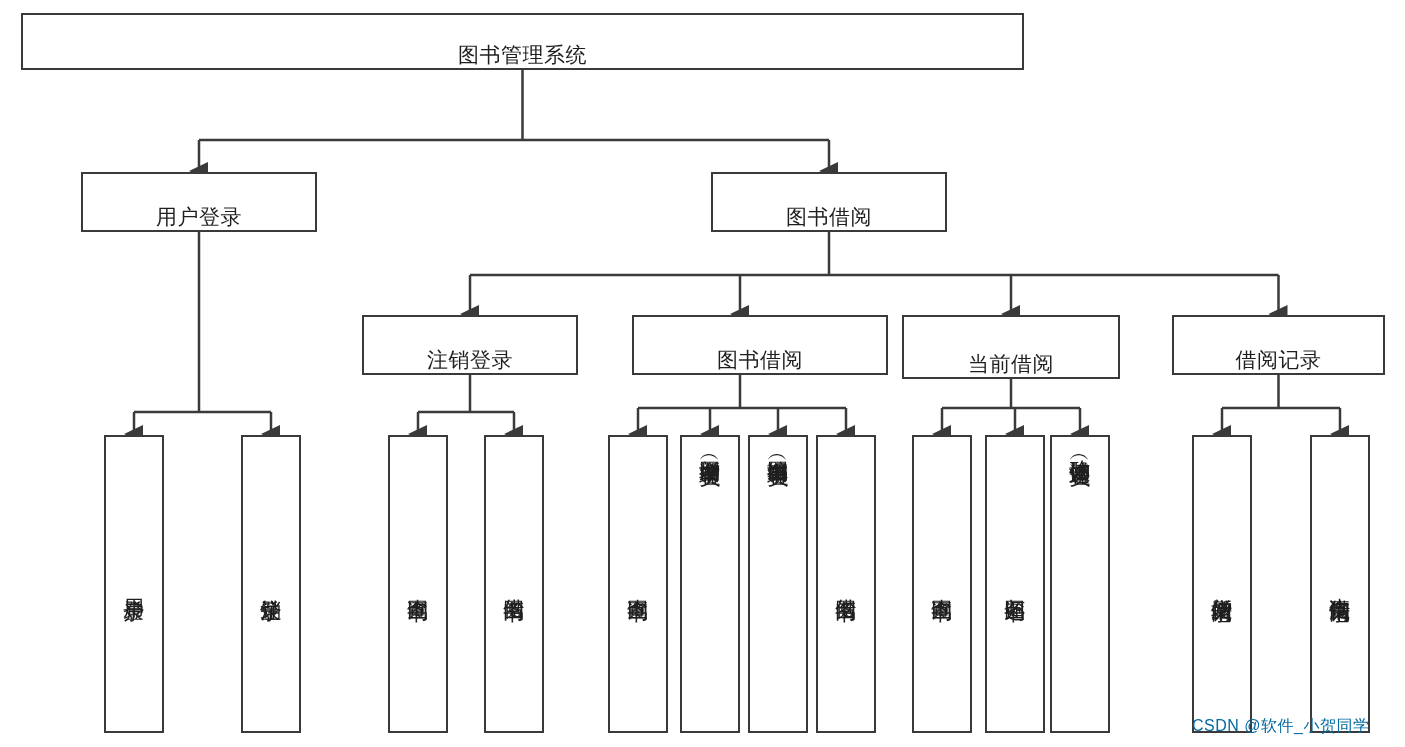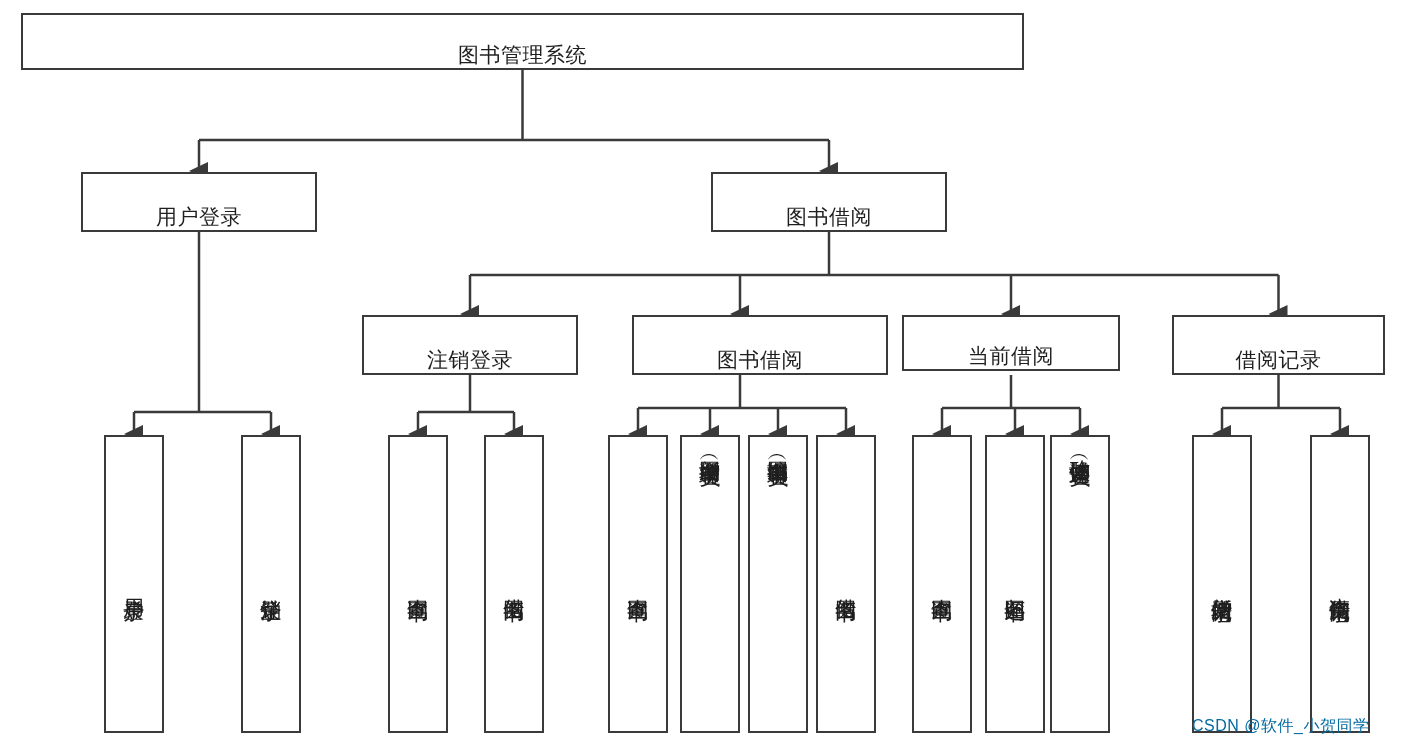--- a/index.html
+++ b/index.html
@@ -124,21 +124,21 @@
     </div>
     <div class="node" style="left: 711px; top: 172px; width: 236px; height: 60px;">
       <span class="label">图书借阅</span>
     </div>
     <div class="node" style="left: 362px; top: 315px; width: 216px; height: 60px;">
       <span class="label">注销登录</span>
     </div>
     <div class="node" style="left: 632px; top: 315px; width: 256px; height: 60px;">
       <span class="label">图书借阅</span>
     </div>
-    <div class="node" style="left: 902px; top: 315px; width: 218px; height: 56px;">
+    <div class="node" style="left: 902px; top: 315px; width: 218px; height: 64px;">
       <span class="label">当前借阅</span>
     </div>
     <div class="node" style="left: 1172px; top: 315px; width: 213px; height: 60px;">
       <span class="label">借阅记录</span>
     </div>
     <div class="node leaf centered" style="left: 104px; top: 435px; width: 60px; height: 298px;">
       <span class="label">用户登录</span>
     </div>
     <div class="node leaf centered" style="left: 241px; top: 435px; width: 60px; height: 298px;">
       <span class="label">注销登录</span>

